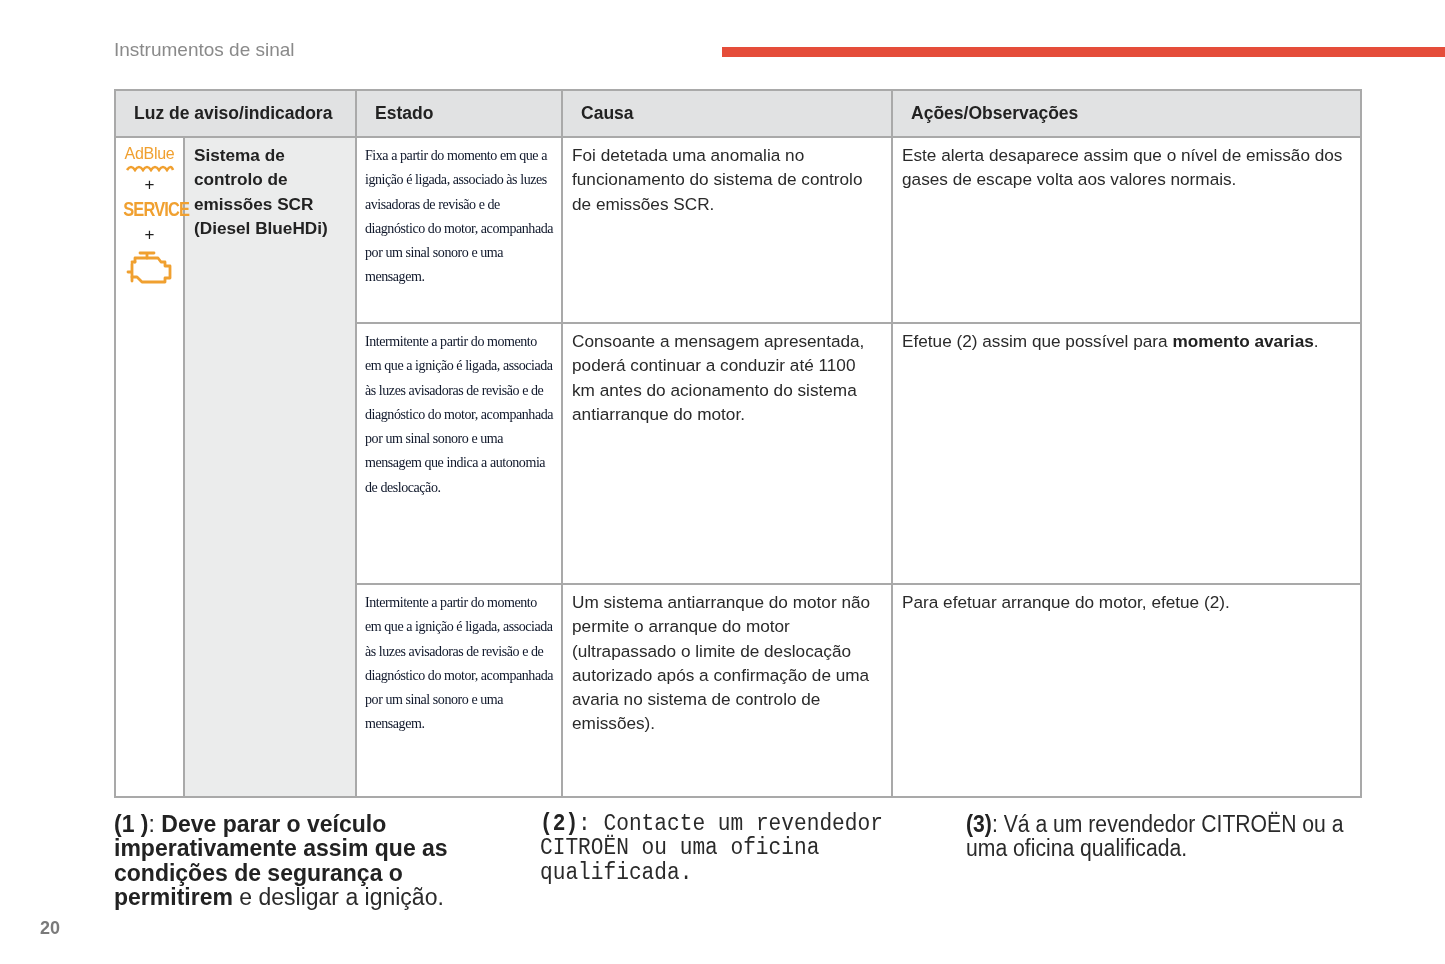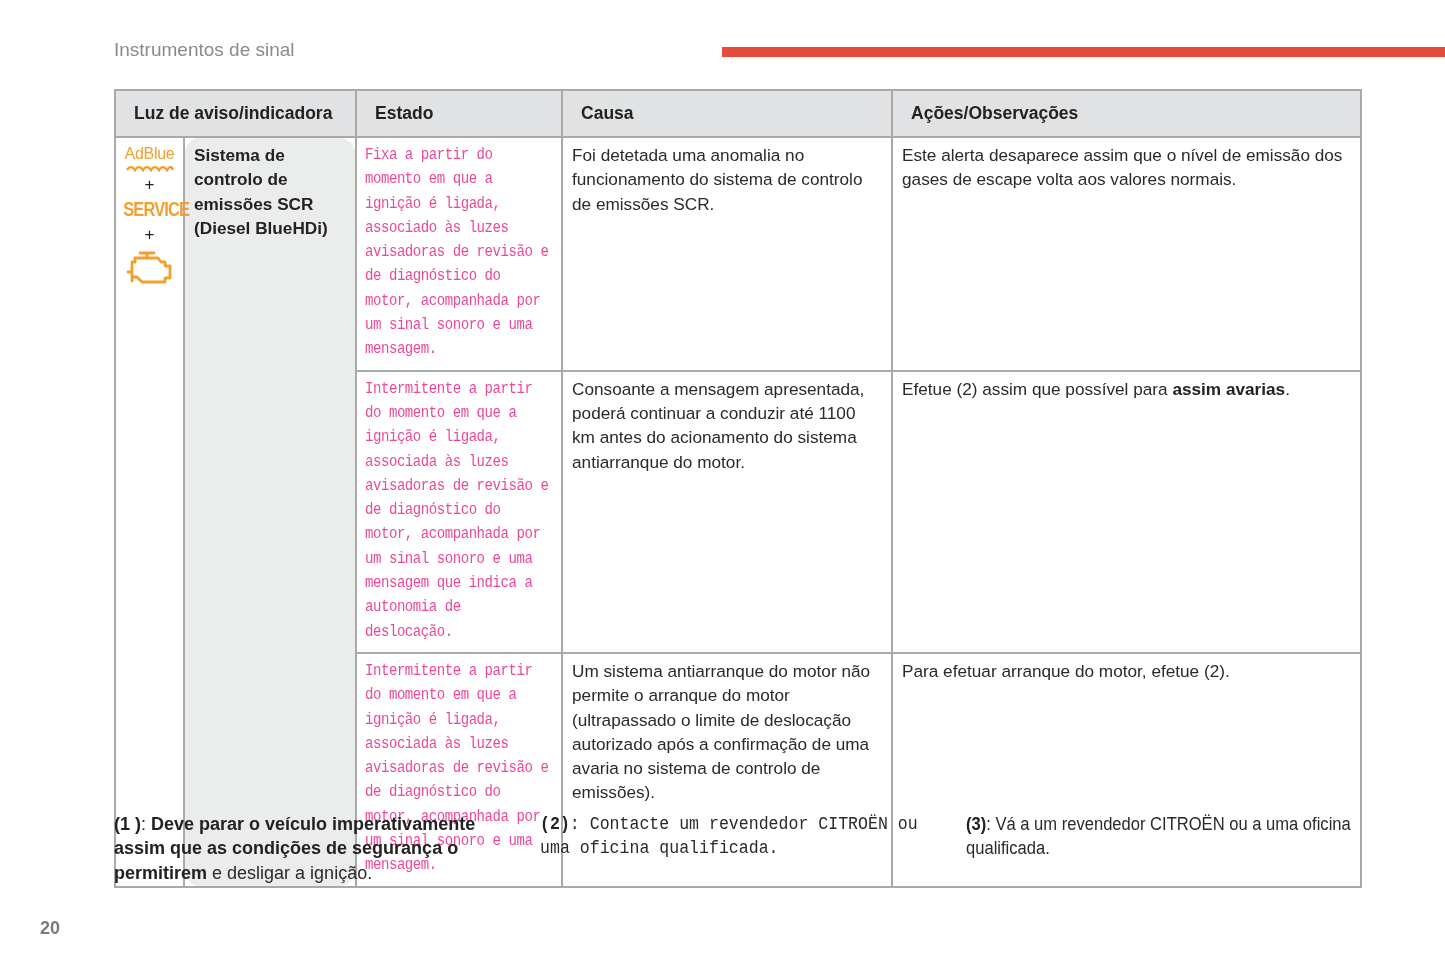--- a/index.html
+++ b/index.html
@@ -8,33 +8,33 @@
   .section-title { position: absolute; left: 114px; top: 39px; font-size: 19px; color: #8a8a8a; }
   .red-bar { position: absolute; left: 722px; top: 47px; width: 723px; height: 10px; background: #e54d3a; }
 
   table.warn { position: absolute; left: 114px; top: 89px; width: 1246px;
                border-collapse: collapse; table-layout: fixed; }
   table.warn th, table.warn td { border: 2px solid #a9a9a9; vertical-align: top; text-align: left; }
   table.warn th { background: #e1e2e3; font-weight: bold; font-size: 17.5px; height: 45px;
                   padding: 0 18px; vertical-align: middle; color: #222; }
   table.warn td { padding: 5px 9px 8px 9px; font-size: 17.2px; line-height: 24.3px; }
   td.icon-cell { background: #ffffff; text-align: center !important; padding: 6px 0 0 0 !important; }
-  td.system-cell { background: #ebecec; font-weight: bold; font-size: 17.2px; color: #222; padding-left: 9px !important; border-radius: 19px; }
-  td.estado { font-family: Liberation Mono, monospace; font-size: 15.6px !important; letter-spacing: -0.5px;
-              transform-origin: left top; color: #ec4899; padding-left: 8px !important; margin-left: 35px; }
+  td.system-cell { background: #ebecec; font-weight: bold; font-size: 17.2px; color: #222; padding-left: 9px !important; }
+  td.estado { font-family: Liberation Serif, serif; font-size: 15.6px !important; letter-spacing: -0.5px;
+              transform-origin: left top; color: #0f172a; padding-left: 8px !important; margin-left: 35px; }
   .estado-text { display: inline-block; transform: scaleX(0.9); transform-origin: left top; width: 112%; line-height: 24.3px; }
 
   .adblue { color: #f0a030; font-weight: normal; font-size: 16px; letter-spacing: -0.3px; line-height: 20px; }
   .wave { display: block; margin: 0 auto; }
   .plus { font-size: 17px; color: #222; line-height: 26px; }
   .service { color: #f0a030; font-weight: bold; font-size: 20px; letter-spacing: -1px; line-height: 22px;
              display: inline-block; transform: scaleX(0.82); }
   .engine { display: block; margin: 2px auto 0 auto; }
 
-  .notes { position: absolute; top: 812px; font-size: 18px; line-height: 24.3px; color: #2a2a2a; }
+  .notes { position: absolute; top: 812px; font-size: 23px; line-height: 24.3px; color: #2a2a2a; }
   .note1 { left: 114px; width: 400px; }
   .note2 { left: 540px; width: 410px; font-family: Liberation Mono, monospace; }
   .note3 { left: 966px; width: 400px; }
   .cond { display: inline-block; transform: scaleX(0.92); transform-origin: left top; width: 108%; }
   b { font-weight: bold; color: #222; }
   .page-num { position: absolute; left: 40px; top: 918px; font-size: 18px; font-weight: bold; color: #7a7a7a; }
 </style>
 </head>
 <body>
 
@@ -79,21 +79,21 @@
         </svg>
       </td>
       <td rowspan="3" class="system-cell">Sistema de controlo de emissões SCR (Diesel BlueHDi)</td>
       <td class="estado"><span class="estado-text">Fixa a partir do momento em que a ignição é ligada, associado às luzes avisadoras de revisão e de diagnóstico do motor, acompanhada por um sinal sonoro e uma mensagem.</span></td>
       <td>Foi detetada uma anomalia no funcionamento do sistema de controlo de emissões SCR.</td>
       <td><span>Este alerta desaparece assim que o nível de emissão dos gases de escape volta aos valores normais.</span></td>
     </tr>
     <tr style="height:261px">
       <td class="estado"><span class="estado-text">Intermitente a partir do momento em que a ignição é ligada, associada às luzes avisadoras de revisão e de diagnóstico do motor, acompanhada por um sinal sonoro e uma mensagem que indica a autonomia de deslocação.</span></td>
       <td>Consoante a mensagem apresentada, poderá continuar a conduzir até 1100 km antes do acionamento do sistema antiarranque do motor.</td>
-      <td><span>Efetue (2) assim que possível para </span><b>assim avarias</b><span>.</span></td>
+      <td><span>Efetue (2) assim que possível para </span><b>momento avarias</b><span>.</span></td>
     </tr>
     <tr style="height:213px">
       <td class="estado"><span class="estado-text">Intermitente a partir do momento em que a ignição é ligada, associada às luzes avisadoras de revisão e de diagnóstico do motor, acompanhada por um sinal sonoro e uma mensagem.</span></td>
       <td>Um sistema antiarranque do motor não permite o arranque do motor (ultrapassado o limite de deslocação autorizado após a confirmação de uma avaria no sistema de controlo de emissões).</td>
       <td><span>Para efetuar arranque do motor, efetue (2).</span></td>
     </tr>
   </tbody>
 </table>
 
 <div class="notes note1">

